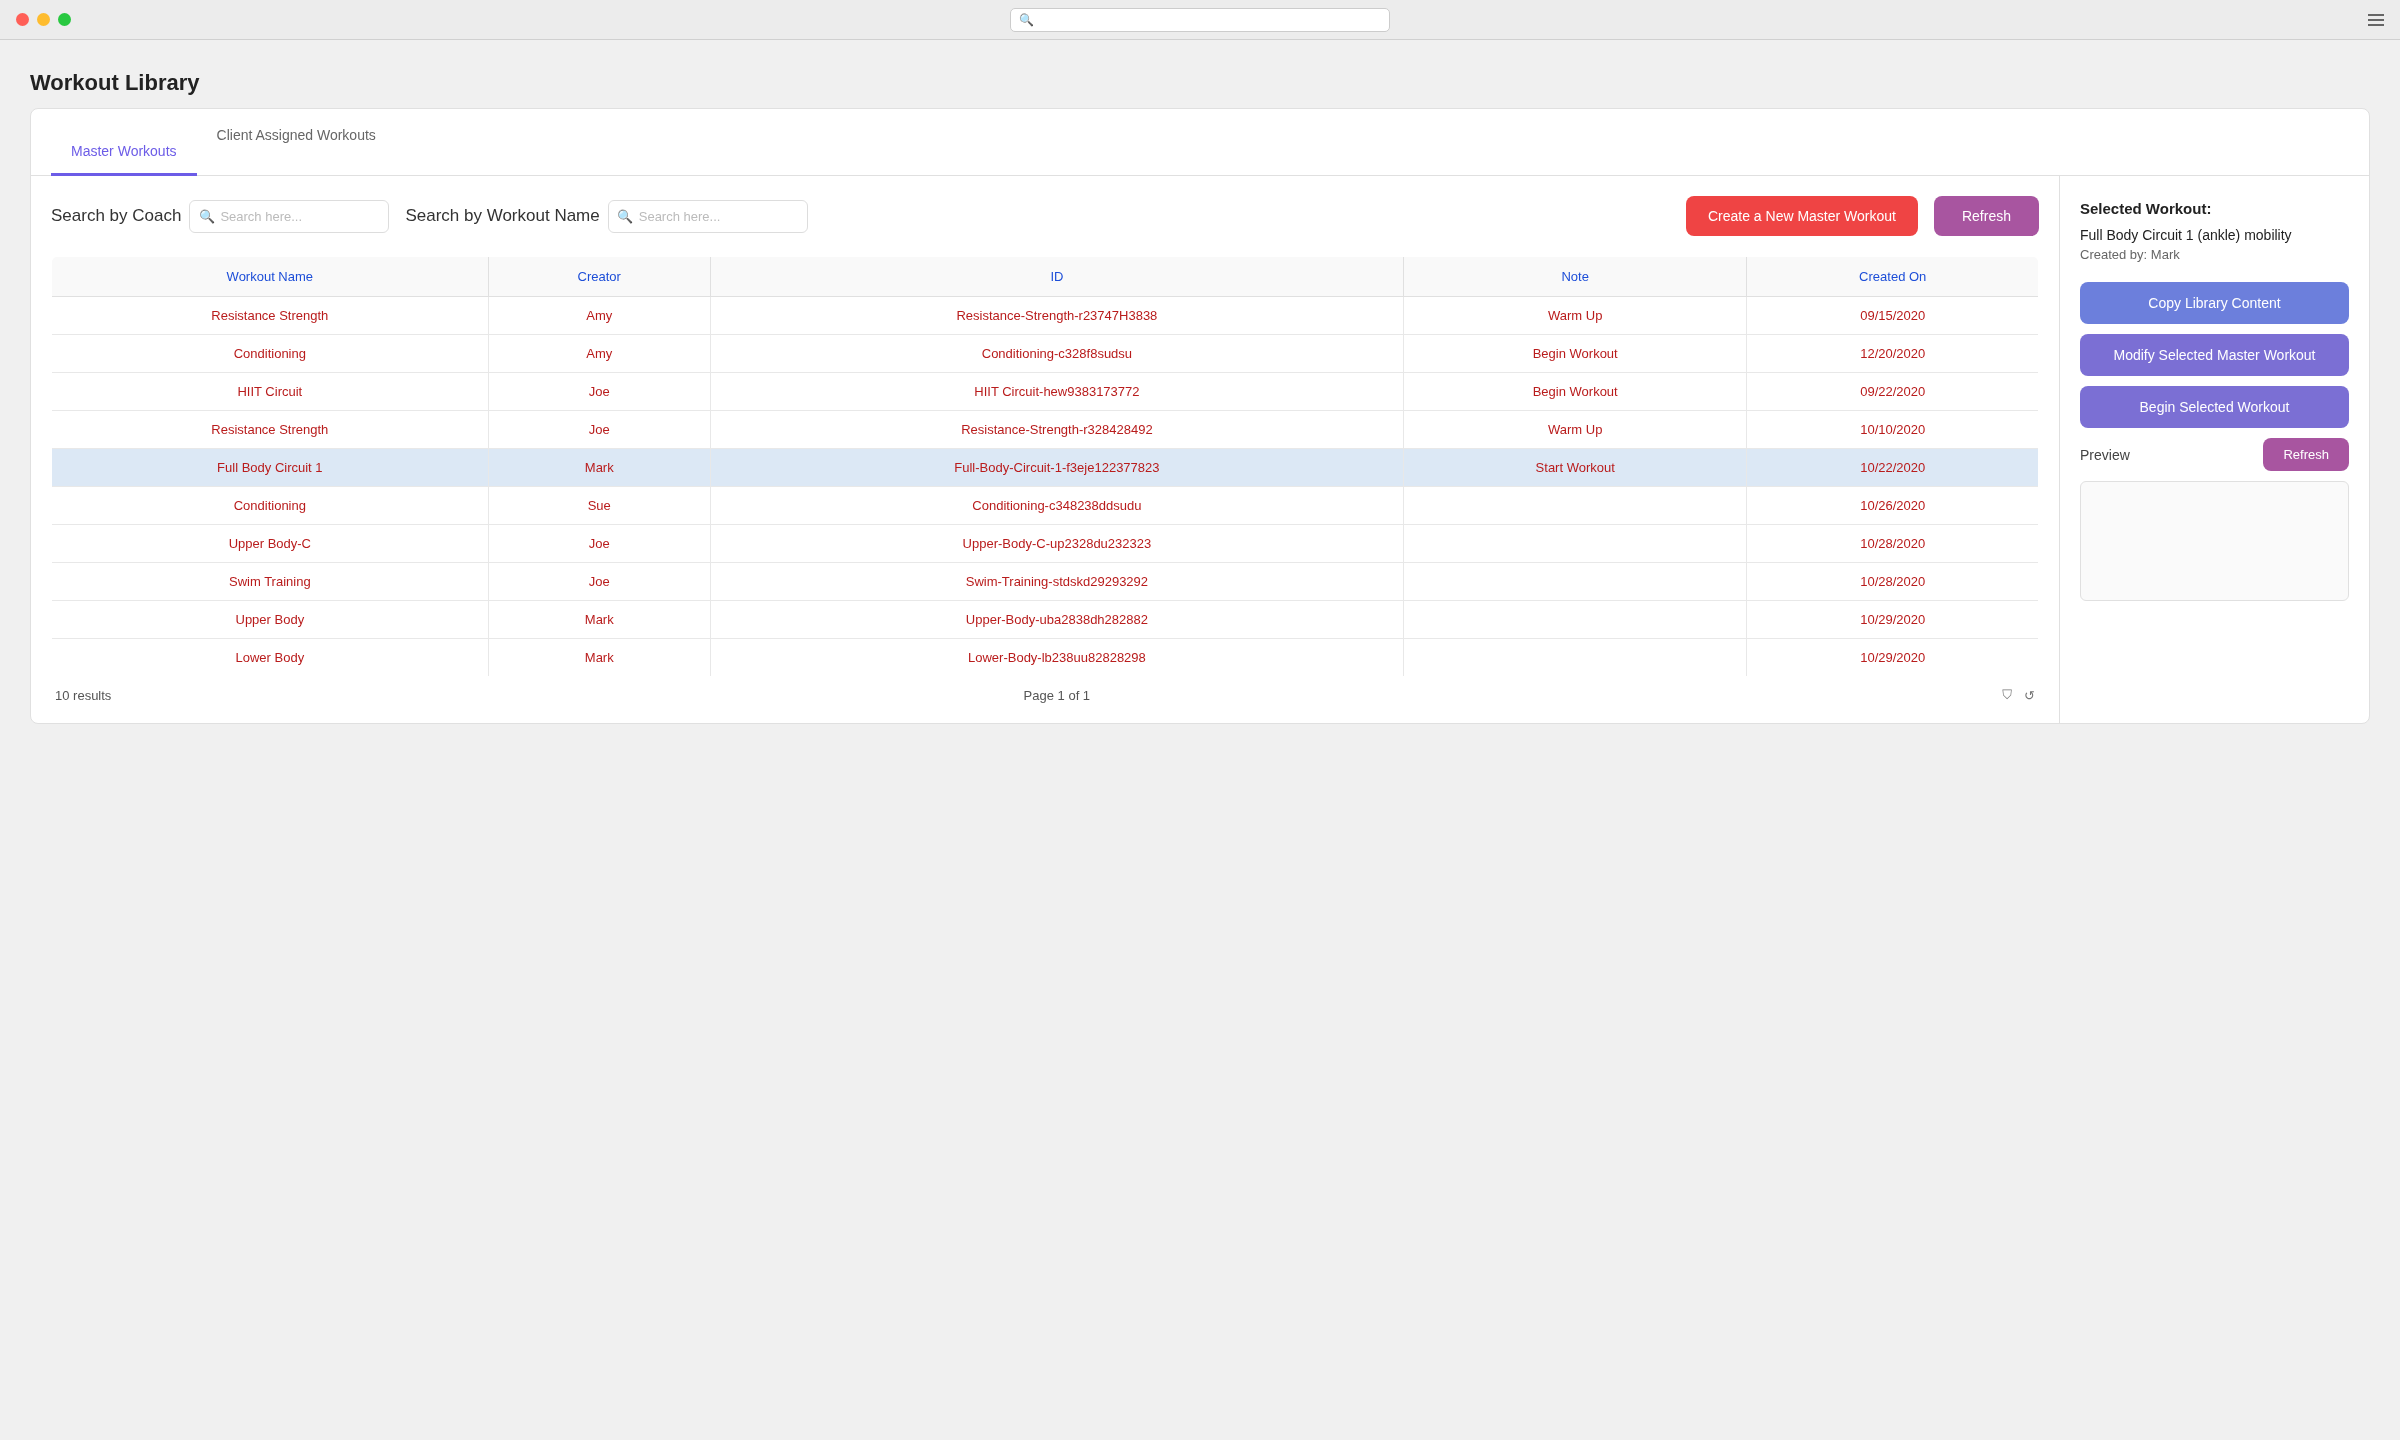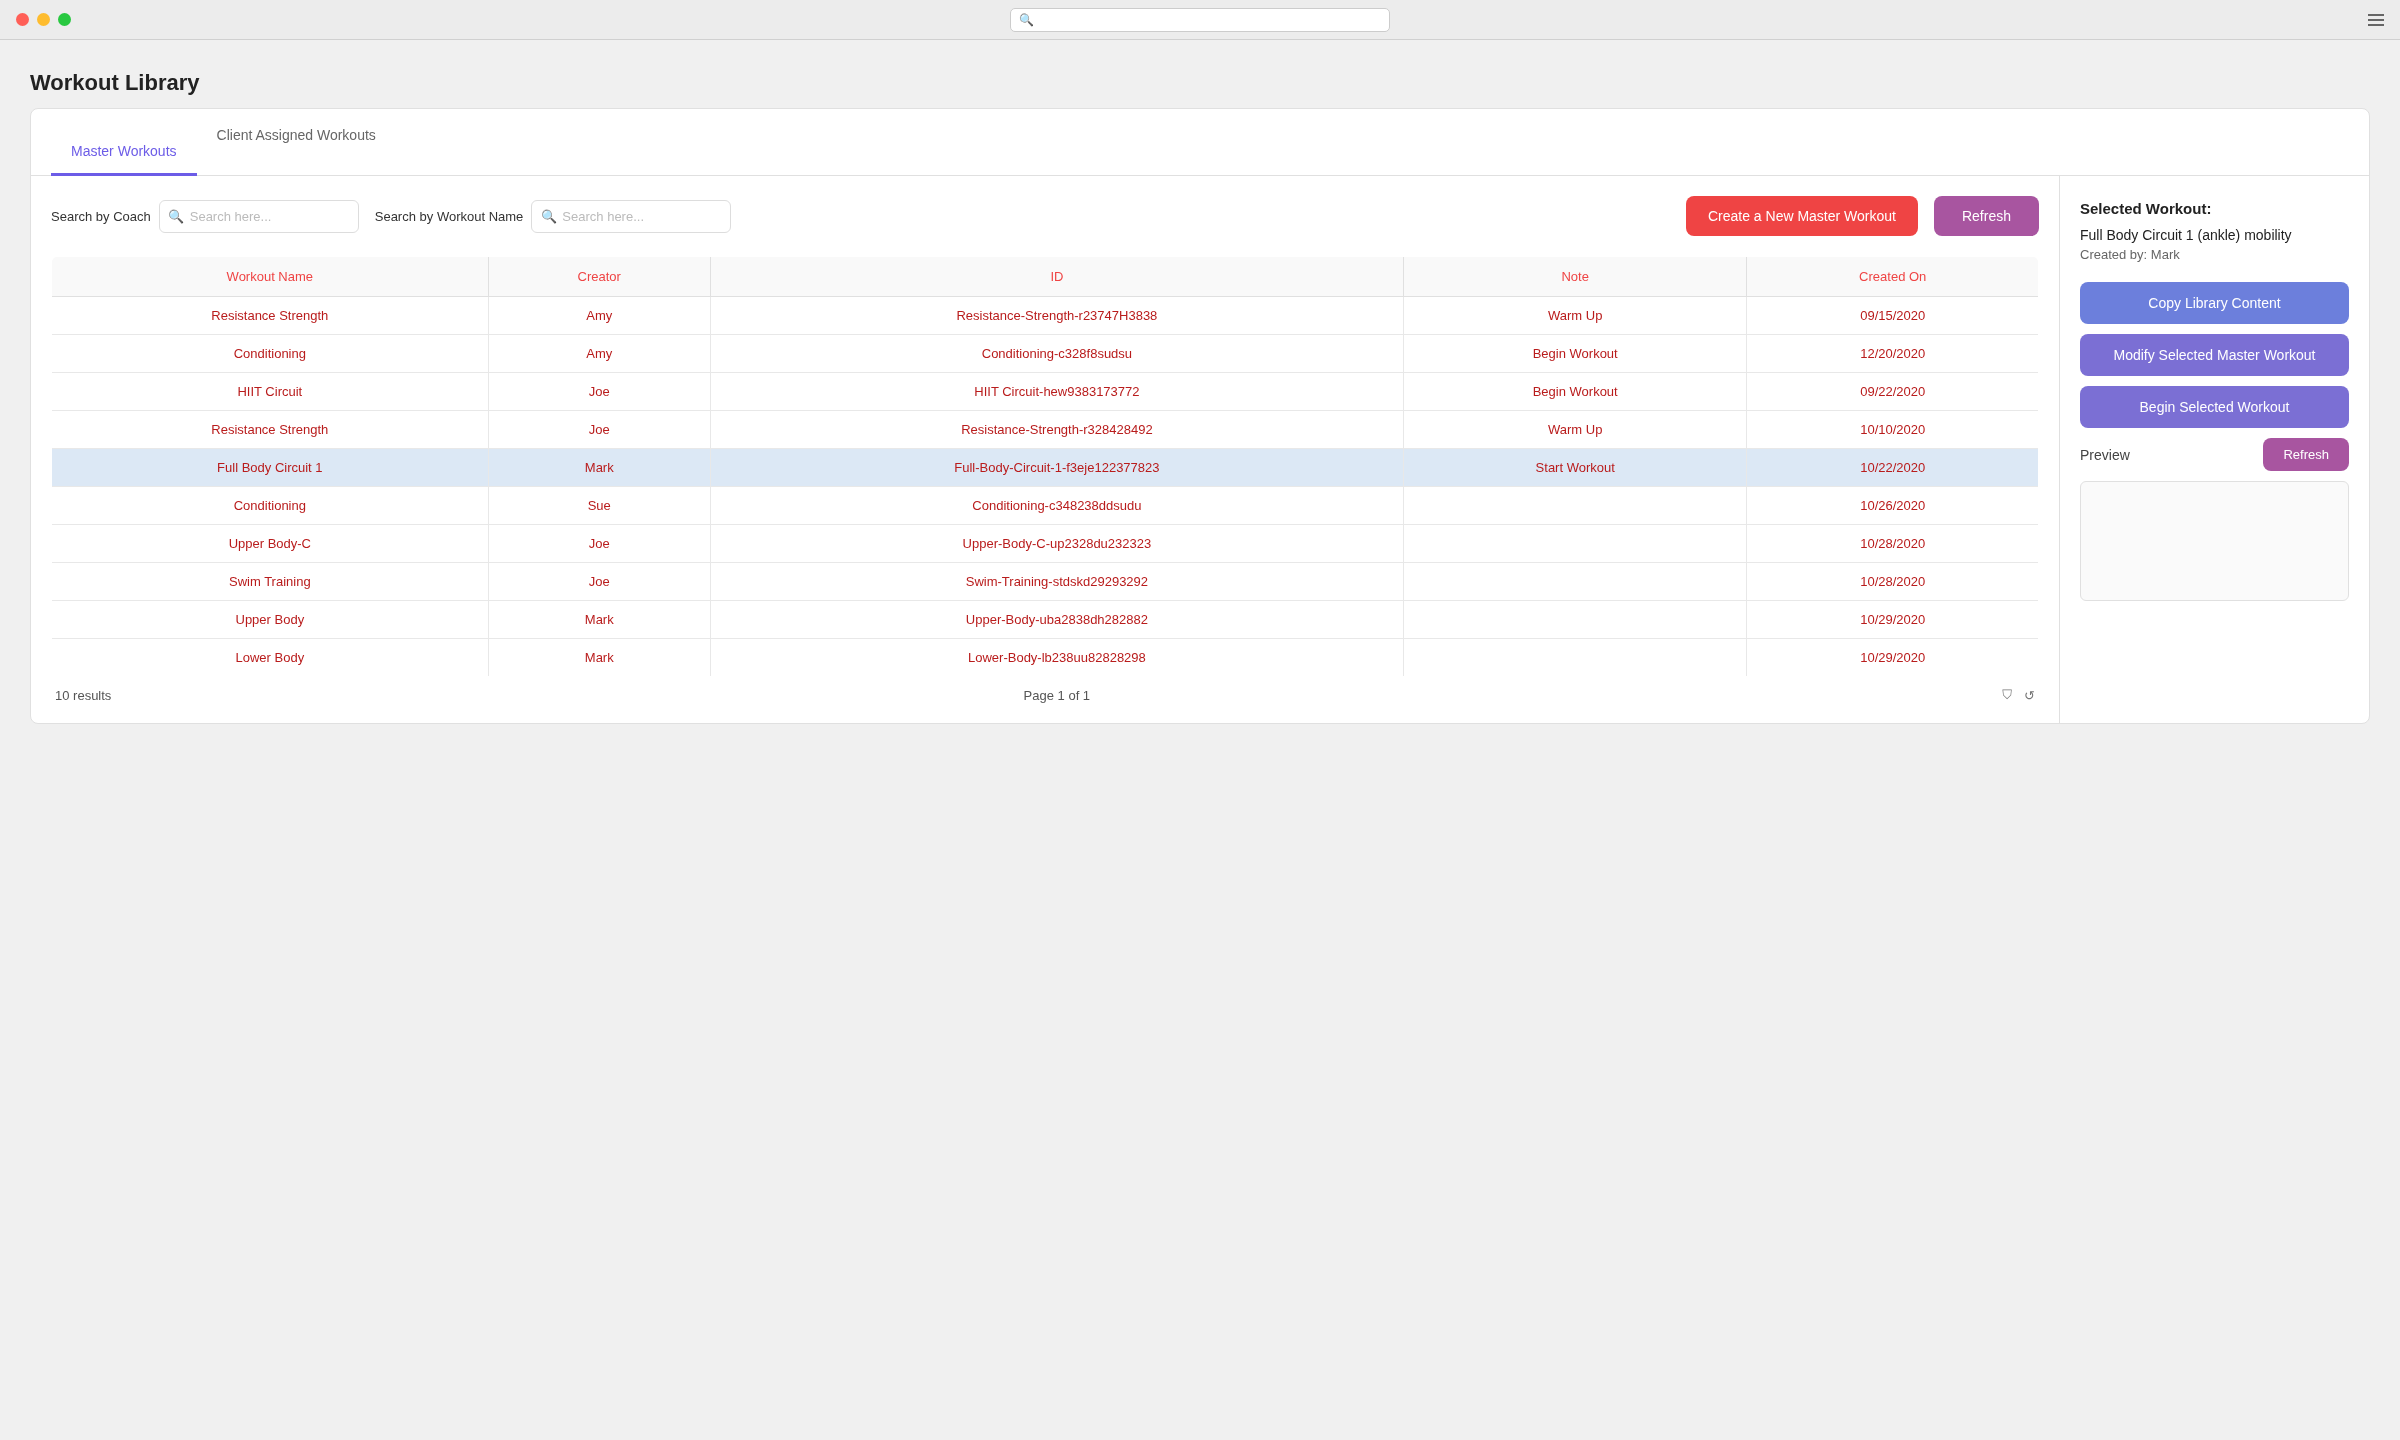--- a/index.html
+++ b/index.html
@@ -115,21 +115,21 @@
       align-items: center;
       gap: 16px;
       margin-bottom: 20px;
     }
     .search-group {
       display: flex;
       align-items: center;
       gap: 8px;
     }
     .search-label {
-      font-size: 13px;
+      font-size: 17px;
       color: #333;
       white-space: nowrap;
     }
     .search-input-wrapper {
       position: relative;
       display: flex;
       align-items: center;
     }
     .search-input-wrapper .si {
       position: absolute;
@@ -175,21 +175,21 @@
       border: 1px solid #e0e0e0;
       border-radius: 6px;
       overflow: hidden;
     }
     .data-table th {
       background: #f9f9f9;
       border: 1px solid #e0e0e0;
       padding: 12px 16px;
       font-size: 13px;
       font-weight: 500;
-      color: #ef4444;
+      color: #1d4ed8;
       text-align: center;
     }
     .data-table td {
       border: 1px solid #e8e8e8;
       padding: 11px 16px;
       font-size: 13px;
       color: #b91c1c;
       text-align: center;
     }
     .data-table tr.selected td {

